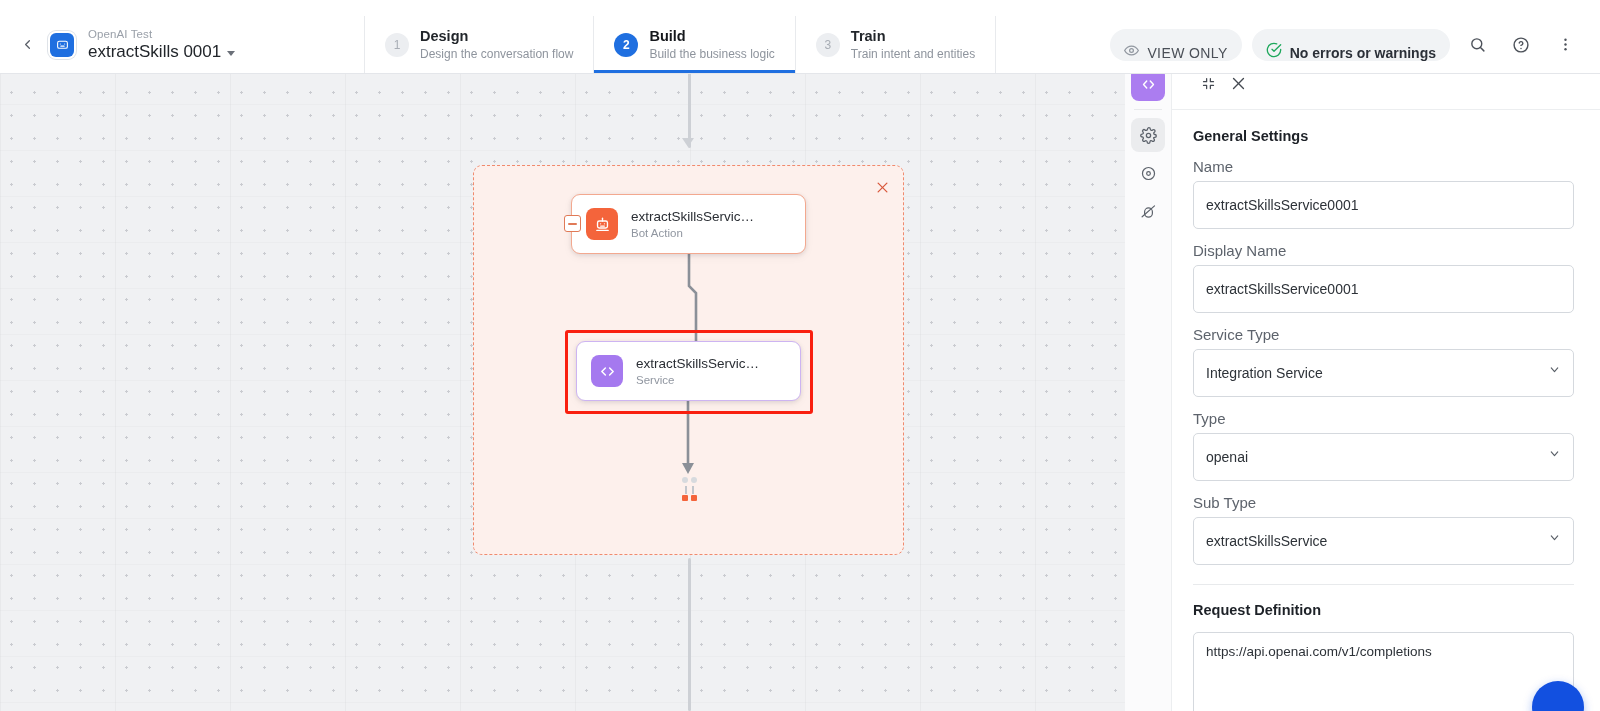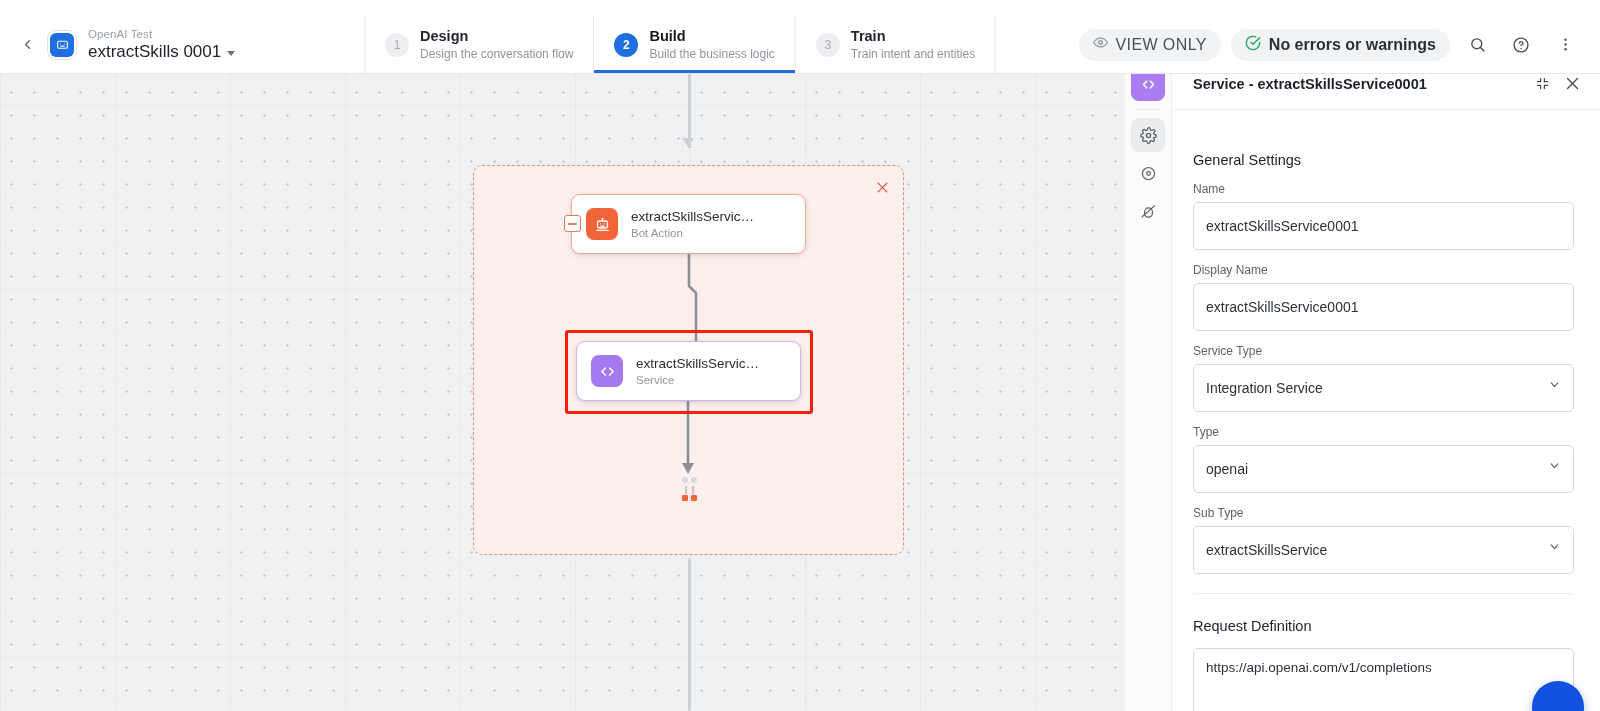--- a/index.html
+++ b/index.html
@@ -59,23 +59,23 @@
   .step-txt { line-height: 1.25; }
   .step-title { font-size: 14.5px; font-weight: 700; color: #22262b; }
   .step.active .step-title { color: #15181c; }
   .step-desc { font-size: 12px; color: #8e949d; margin-top: 1px; white-space: nowrap; }
 
   .tb-right {
     margin-left: auto; display: flex; align-items: center; gap: 10px;
     padding-right: 18px; height: 100%;
   }
   .pill {
-    display: flex; align-items: center; gap: 8px; height: 32px;
+    display: flex; align-items: flex-end; gap: 8px; height: 32px;
     padding: 0 14px; border-radius: 16px; background: #f1f3f5;
-    font-size: 16px; color: #3c4148; cursor: pointer; white-space: nowrap;
+    font-size: 14px; color: #3c4148; cursor: pointer; white-space: nowrap;
   }
   .pill.viewonly { color: #4a4f57; letter-spacing: .4px; }
   .pill.status { font-weight: 700; color: #2b3038; }
   .ic-btn {
     width: 34px; height: 34px; border-radius: 50%; display: flex;
     align-items: center; justify-content: center; cursor: pointer; color: #4d525a;
   }
 
   
   .canvas {
@@ -199,24 +199,24 @@
   .panel-title {
     font-size: 14.5px; font-weight: 700; color: #1d2127; flex: 1;
     white-space: nowrap; overflow: hidden; text-overflow: ellipsis;
   }
   .panel-ic {
     width: 30px; height: 30px; display: flex; align-items: center;
     justify-content: center; cursor: pointer; color: #454a52; flex: 0 0 30px;
   }
   .panel-body { flex: 1; overflow: hidden; padding: 18px 26px 0 21px; }
   .sect-h {
-    font-size: 14.5px; font-weight: 400; color: #1d2127; margin-bottom: 14px; margin-top: 24px;
+    font-size: 14.5px; font-weight: 700; color: #1d2127; margin-bottom: 14px;
   }
   .fld { margin-bottom: 13px; }
-  .fld-label { font-size: 12px; color: #5d636c; margin-bottom: 6px; }
+  .fld-label { font-size: 15px; color: #5d636c; margin-bottom: 6px; }
   .inp {
     width: 100%; height: 48px; border: 1px solid #d5d9de; border-radius: 5px;
     background: #fff; padding: 0 12px; font-size: 14px; color: #2d3views;
     color: #2d3238; font-family: "Liberation Sans", sans-serif; outline: none;
   }
   .sel-wrap { position: relative; }
   .sel-wrap .inp { padding-right: 34px; }
   .sel-chev {
     position: absolute; right: 13px; top: 13px; pointer-events: none; color: #585e66;
   }
@@ -443,21 +443,20 @@
     <div class="rail-btn">
       <svg width="17" height="17" viewBox="0 0 24 24" fill="none" stroke="currentColor" stroke-width="1.7" stroke-linecap="round" stroke-linejoin="round">
           <path d="M6.5 12.5a5.5 5.5 0 0 1 11 0v2a5.5 5.5 0 0 1-11 0z"></path>
           <path d="M3 19.5L20.5 4"></path>
         </svg>
     </div>
   </div>
 
   <div class="panel">
     <div class="panel-head">
-      <div class="panel-title">Service - extractSkillsService0001</div>
       <div class="panel-ic">
         <svg width="15" height="15" viewBox="0 0 24 24" fill="none" stroke="currentColor" stroke-width="2" stroke-linecap="round" stroke-linejoin="round">
             <polyline points="4 9 9 9 9 4"></polyline>
             <polyline points="20 9 15 9 15 4"></polyline>
             <polyline points="4 15 9 15 9 20"></polyline>
             <polyline points="20 15 15 15 15 20"></polyline>
           </svg>
       </div>
       <div class="panel-ic">
         <svg width="17" height="17" viewBox="0 0 24 24" fill="none" stroke="currentColor" stroke-width="1.9" stroke-linecap="round">

